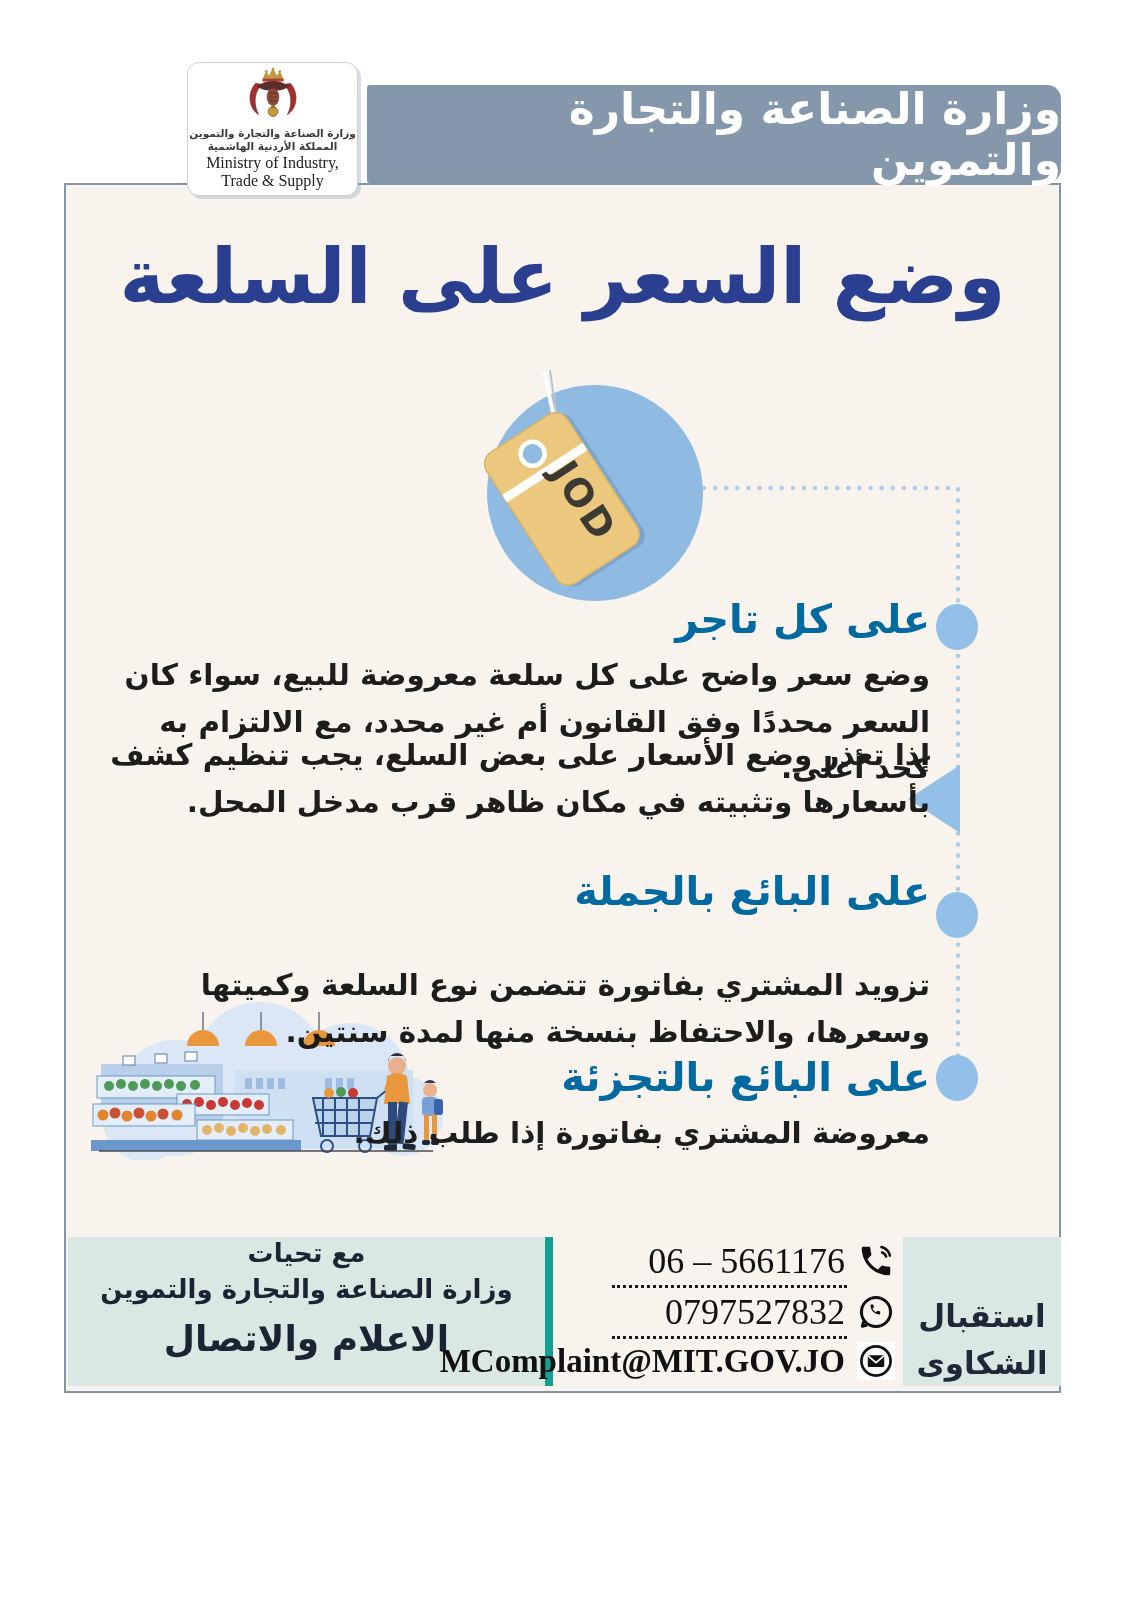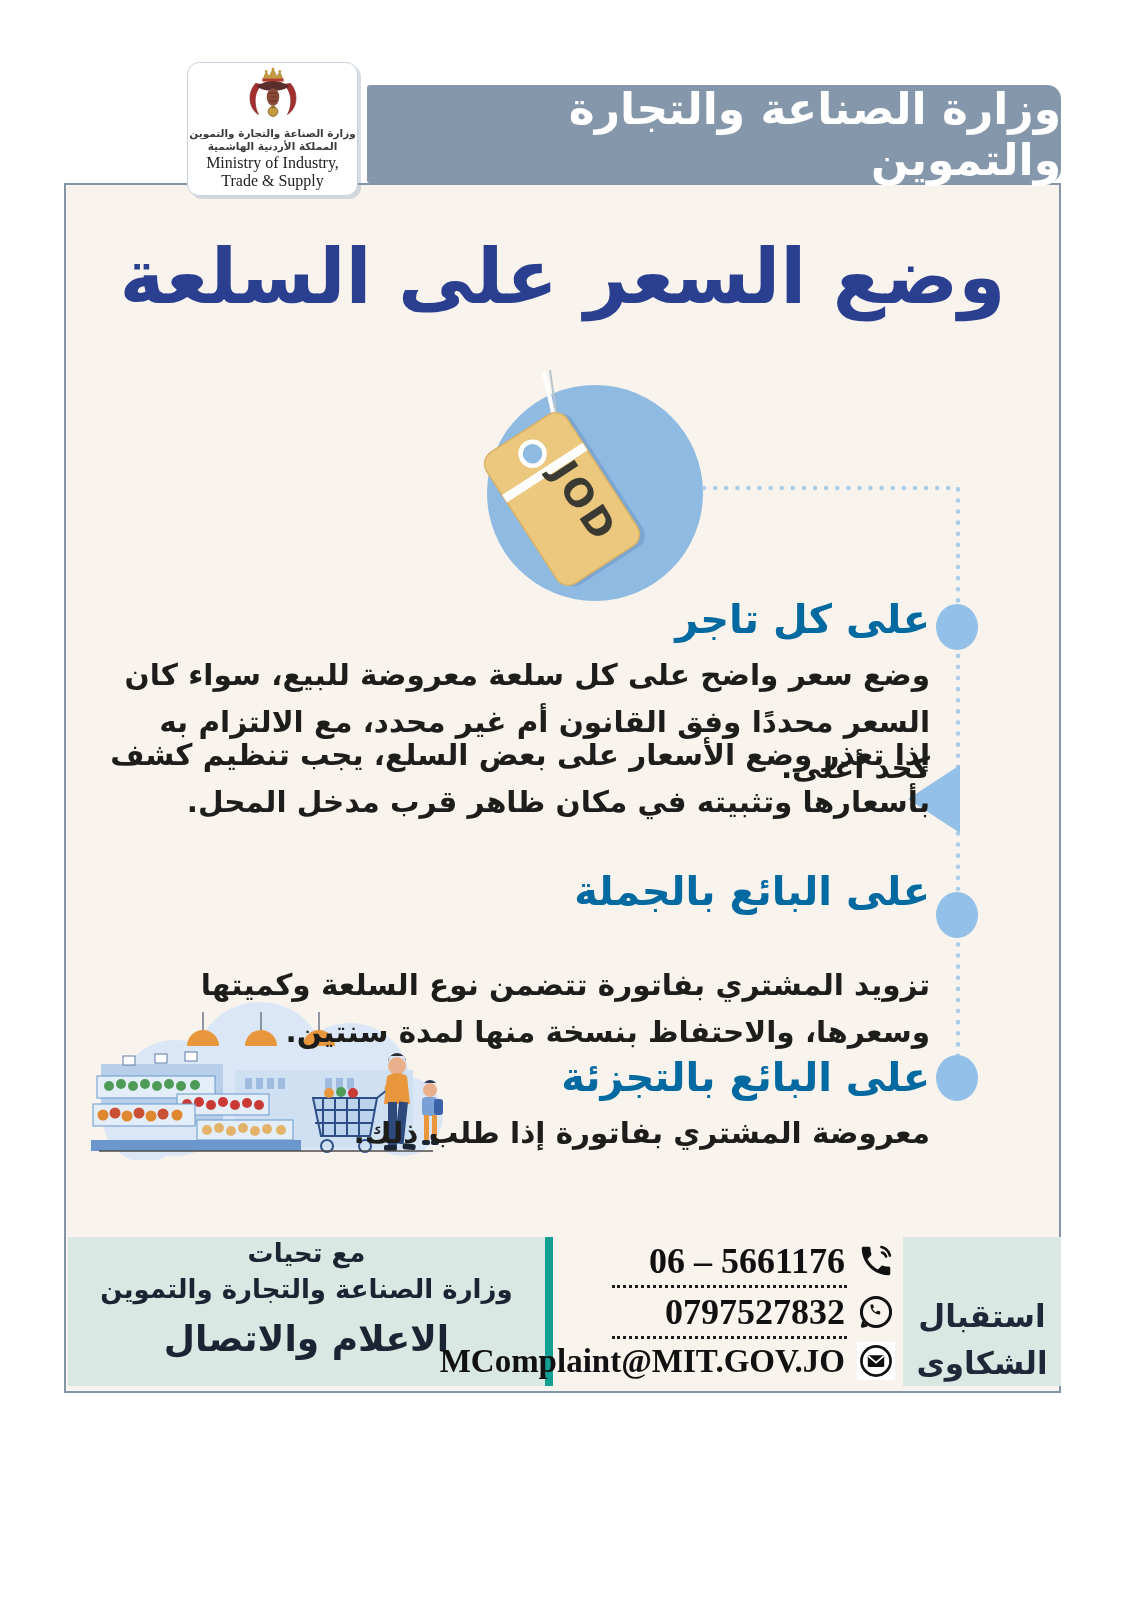--- a/index.html
+++ b/index.html
@@ -44,21 +44,21 @@
   .foot-box{ top:1237px; height:149px; background:#dae8e3; z-index:5; }
   .greet{ left:68px; width:477px; text-align:center; color:#1a2433; direction:rtl; padding-top:1px; }
   .greet .l1{ font-size:26px; font-weight:bold; }
   .greet .l2{ font-size:26px; font-weight:bold; margin-top:6px; }
   .greet .l3{ font-size:36px; font-weight:bold; margin-top:14px; }
   .teal-bar{ left:545px; top:1237px; width:8px; height:149px; background:#13a093; z-index:6; }
   .complaints{ left:903px; width:158px; display:flex; flex-direction:column; justify-content:flex-end;
     text-align:center; color:#1f2838; direction:rtl; font-weight:bold; font-size:31px; line-height:1.5; }
   .contacts{ left:560px; top:1240px; width:335px; z-index:6; }
   .c-row{ display:flex; align-items:center; justify-content:flex-end; gap:12px; direction:ltr; }
-  .c-num{ font-family:"Liberation Serif","DejaVu Serif",serif; font-weight:bold; font-size:36px; color:#111; }
+  .c-num{ font-family:"Liberation Serif","DejaVu Serif",serif; font-weight:normal; font-size:36px; color:#111; }
   .c-mail{ font-family:"Liberation Serif","DejaVu Serif",serif; font-weight:bold; font-size:33px; color:#111; }
   .c-sep{ border-top:3px dotted #1b1b1b; width:235px; margin:3px 48px 3px auto; }
   .icon-wrap{ width:38px; height:38px; flex:0 0 38px; }
 </style>
 </head>
 <body>
 
 <div class="abs frame"></div>
 
 <div class="abs banner">

